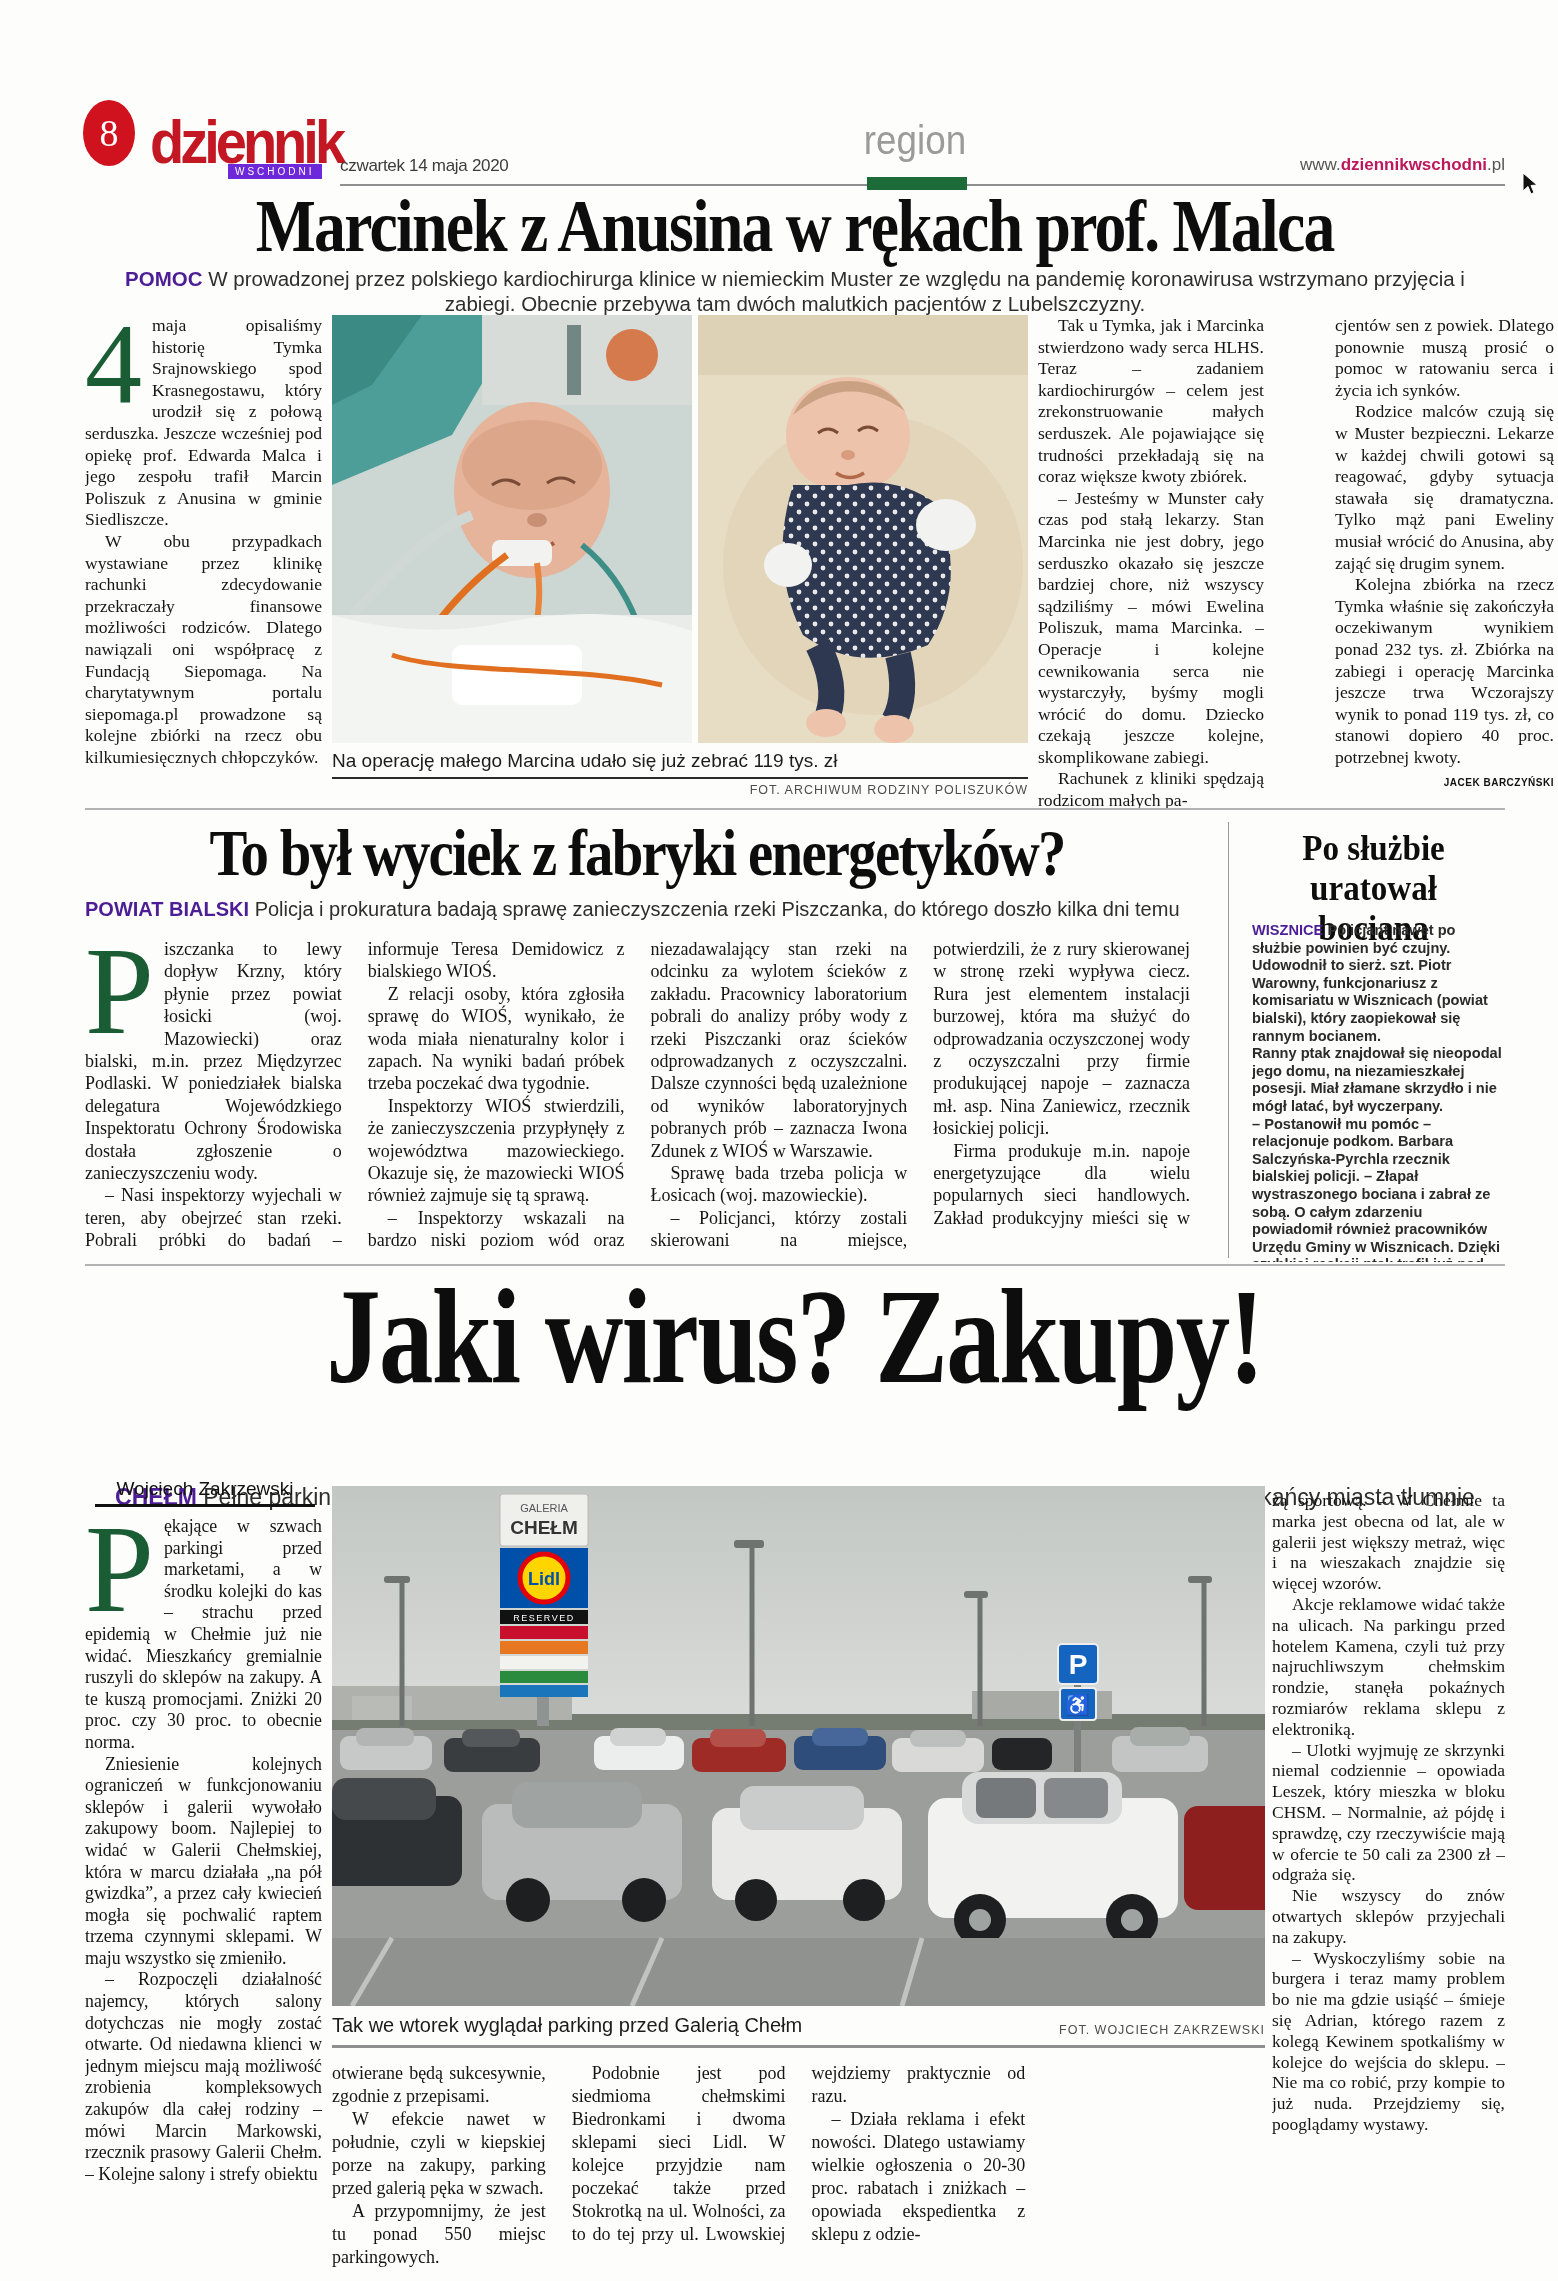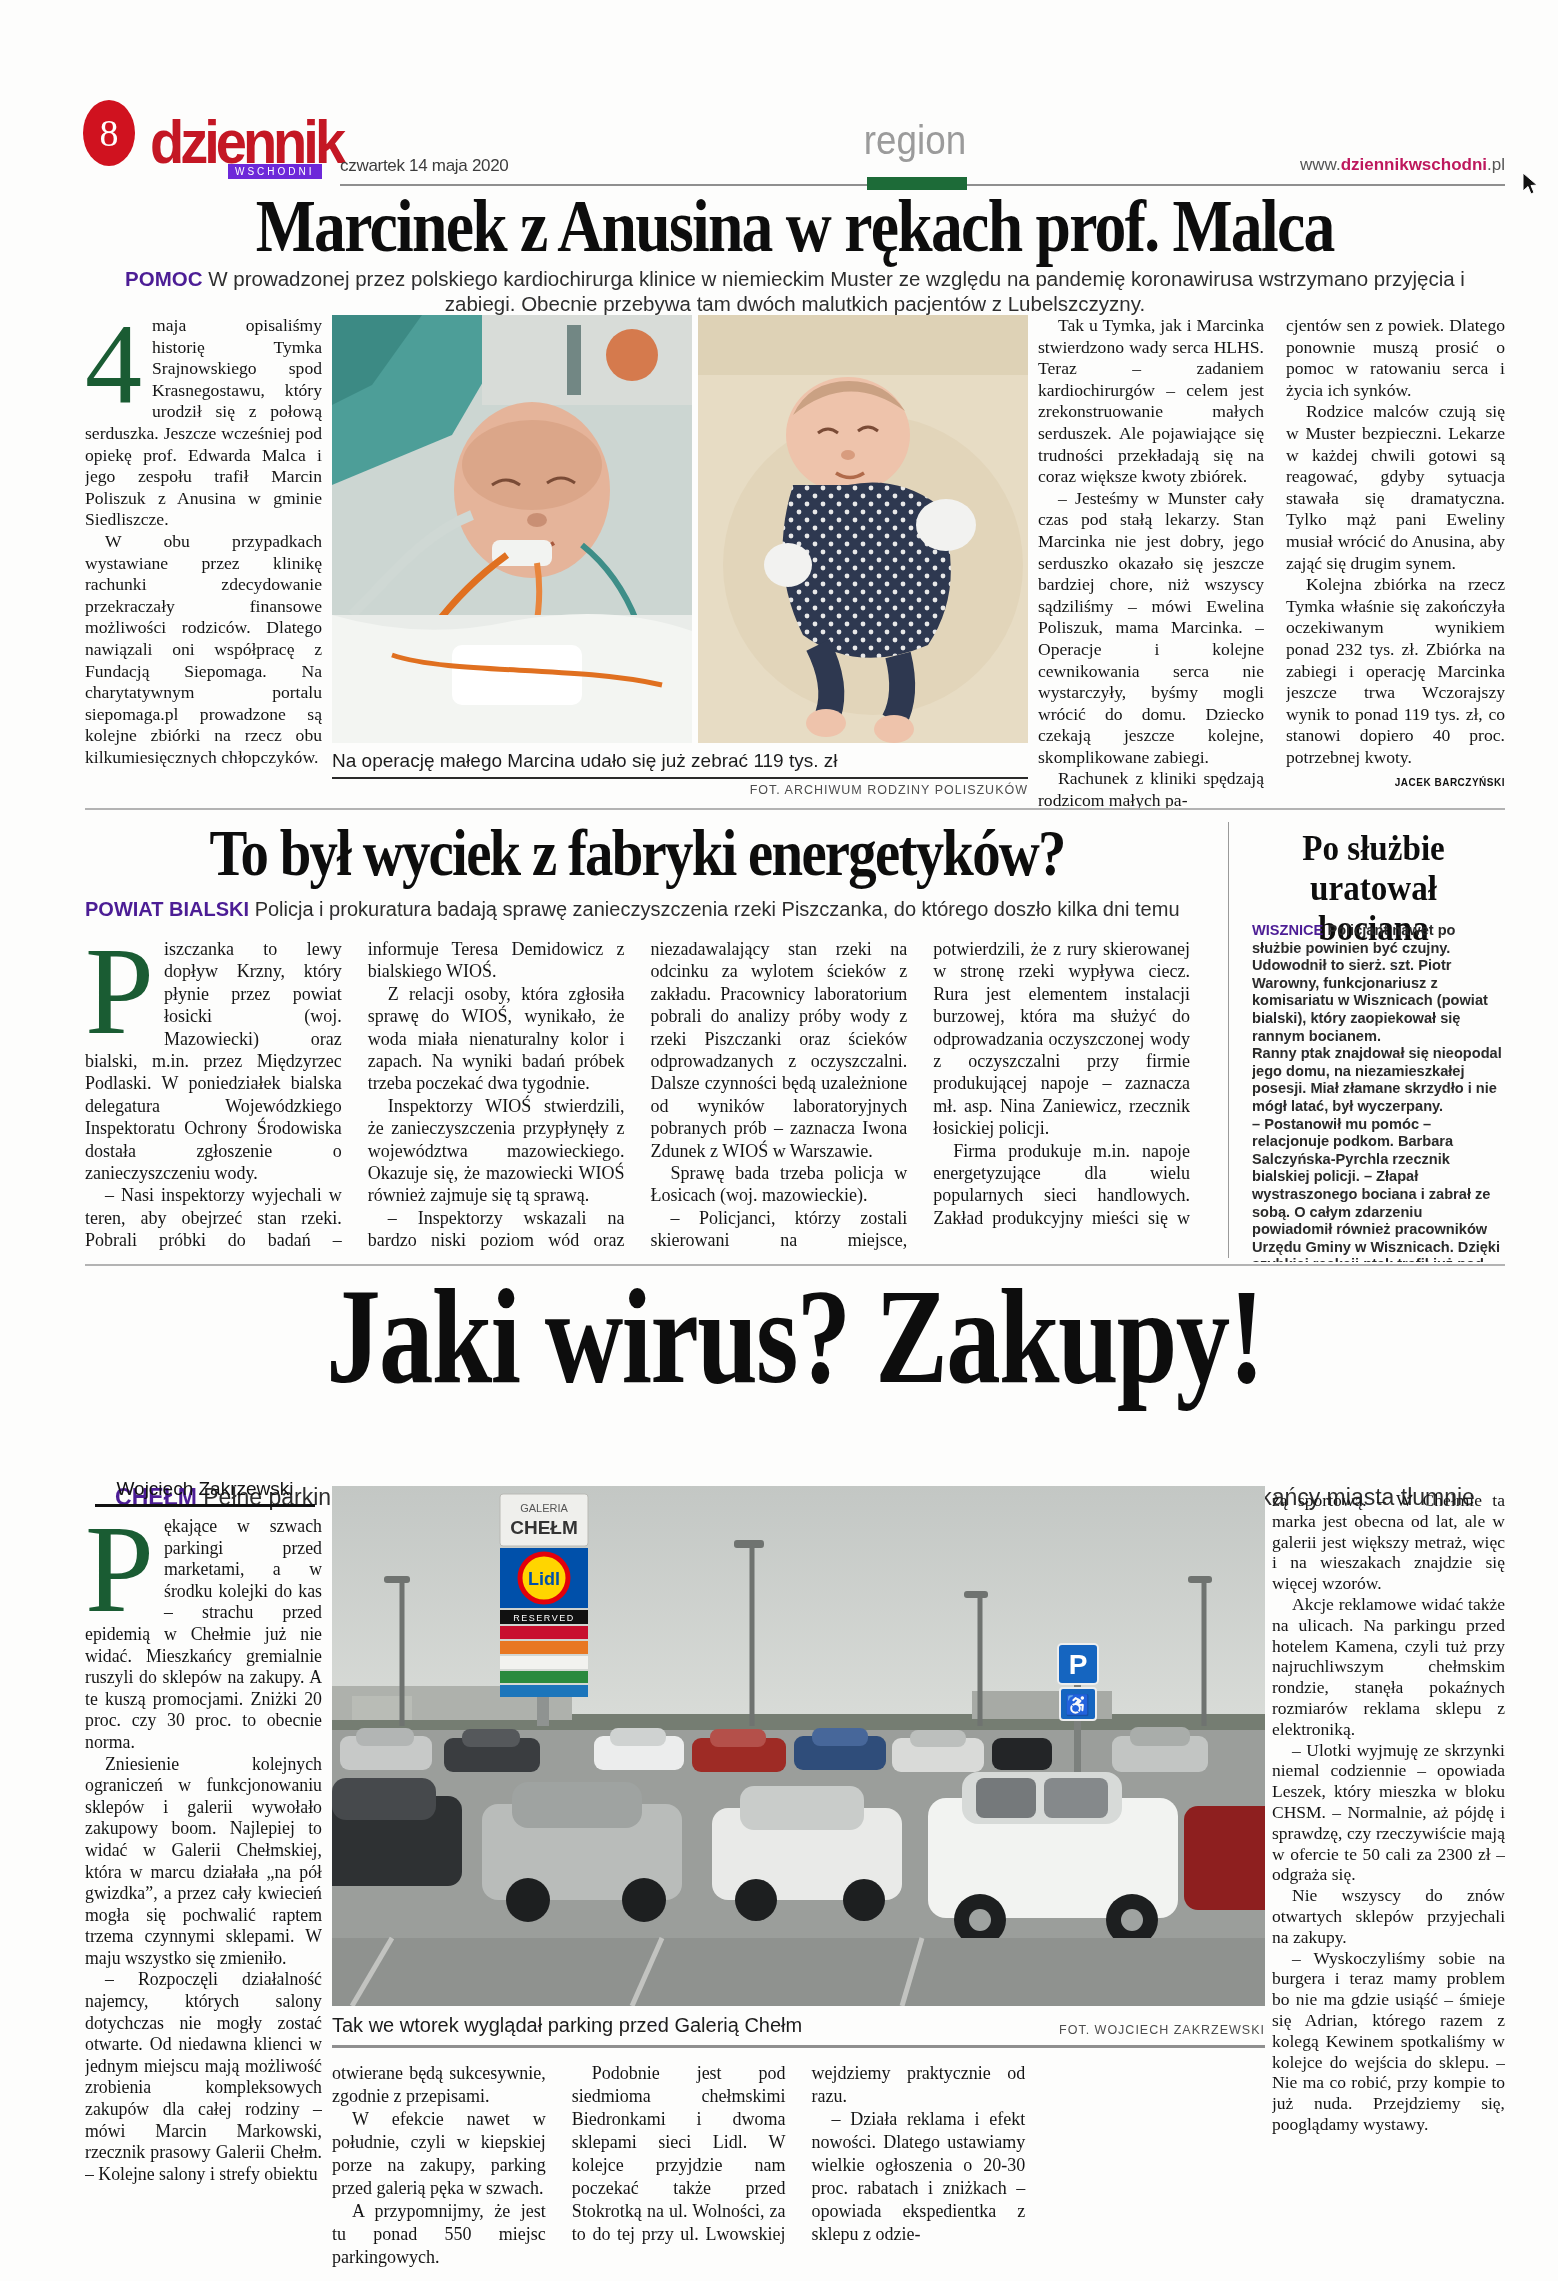--- a/index.html
+++ b/index.html
@@ -138,21 +138,21 @@
 
   <div class="abs caption" style="left:332px;top:750px;width:696px;border-bottom:2px solid #2a2a2a;padding-bottom:5px;">Na operację małego Marcina udało się już zebrać 119 tys. zł</div>
   <div class="abs credit" style="left:332px;top:783px;width:696px;text-align:right;">FOT. ARCHIWUM RODZINY POLISZUKÓW</div>
 
   <div class="abs body" style="left:1038px;top:315px;width:226px;height:500px;font-size:17.6px;line-height:21.6px;">
     <p class="ind">Tak u Tymka, jak i Marcinka stwierdzono wady serca HLHS. Teraz – zadaniem kardiochirurgów – celem jest zrekonstruowanie małych serduszek. Ale pojawiające się trudności przekładają się na coraz większe kwoty zbiórek.</p>
     <p class="ind">– Jesteśmy w Munster cały czas pod stałą lekarzy. Stan Marcinka nie jest dobry, jego serduszko okazało się jeszcze bardziej chore, niż wszyscy sądziliśmy – mówi Ewelina Poliszuk, mama Marcinka. – Operacje i kolejne cewnikowania serca nie wystarczyły, byśmy mogli wrócić do domu. Dziecko czekają jeszcze kolejne, skomplikowane zabiegi.</p>
     <p class="ind">Rachunek z kliniki spędzają rodzicom małych pa-</p>
   </div>
 
-  <div class="abs body" style="left:1286px;top:315px;width:219px;height:500px;font-size:17.6px;line-height:21.6px;">
+  <div class="abs body" style="left:1335px;top:315px;width:219px;height:500px;font-size:17.6px;line-height:21.6px;">
     <p>cjentów sen z powiek. Dlatego ponownie muszą prosić o pomoc w ratowaniu serca i życia ich synków.</p>
     <p class="ind">Rodzice malców czują się w Muster bezpieczni. Lekarze w każdej chwili gotowi są reagować, gdyby sytuacja stawała się dramatyczna. Tylko mąż pani Eweliny musiał wrócić do Anusina, aby zająć się drugim synem.</p>
     <p class="ind">Kolejna zbiórka na rzecz Tymka właśnie się zakończyła oczekiwanym wynikiem ponad 232 tys. zł. Zbiórka na zabiegi i operację Marcinka jeszcze trwa Wczorajszy wynik to ponad 119 tys. zł, co stanowi dopiero 40 proc. potrzebnej kwoty.</p>
     <div class="author">JACEK BARCZYŃSKI</div>
   </div>
 
   <div class="abs sep" style="left:85px;top:808px;width:1420px;"></div>
 
   <div class="abs headline" style="left:85px;top:820px;width:1105px;font-size:66px;line-height:66px;">
     <span class="cond">To był wyciek z fabryki energetyków?</span>

